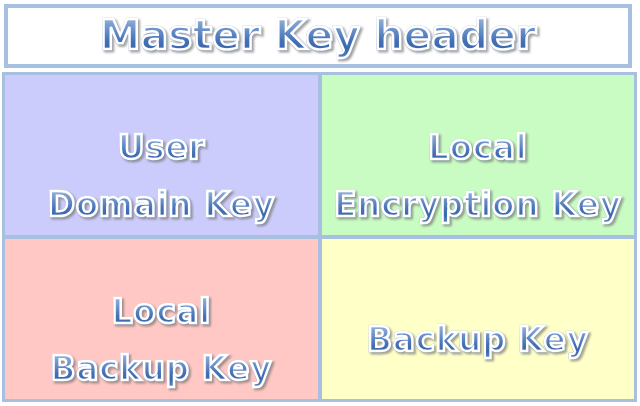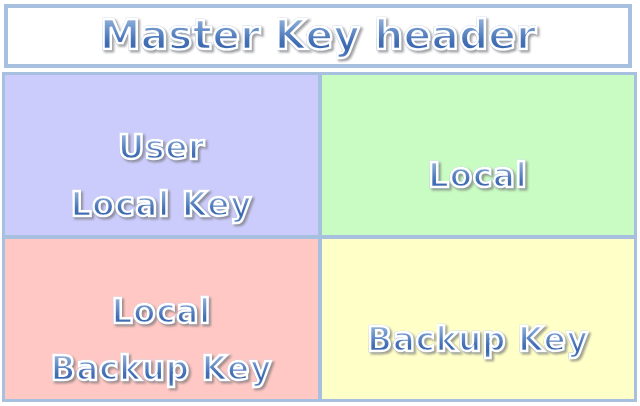--- a/index.html
+++ b/index.html
@@ -116,25 +116,26 @@
 <div id="diagram-root">
 
   <div class="header-box">
     <div class="wa wa-header">Master Key header</div>
   </div>
 
   <div class="grid">
 
     <div class="cell cell-user-master-key">
       <div class="wa wa-cell wa-line">User</div>
-      <div class="wa wa-cell wa-line">Local Key</div>
+      <div class="wa wa-cell wa-line">Domain Key</div>
     </div>
 
     <div class="cell cell-local-encryption-key">
       <div class="wa wa-cell wa-line">Local</div>
+      <div class="wa wa-cell wa-line">Encryption Key</div>
     </div>
 
     <div class="cell cell-local-backup-key">
       <div class="wa wa-cell wa-line">Local</div>
       <div class="wa wa-cell wa-line">Backup Key</div>
     </div>
 
     <div class="cell cell-domain-backup-key">
       <div class="wa wa-cell wa-line">Backup Key</div>
     </div>

